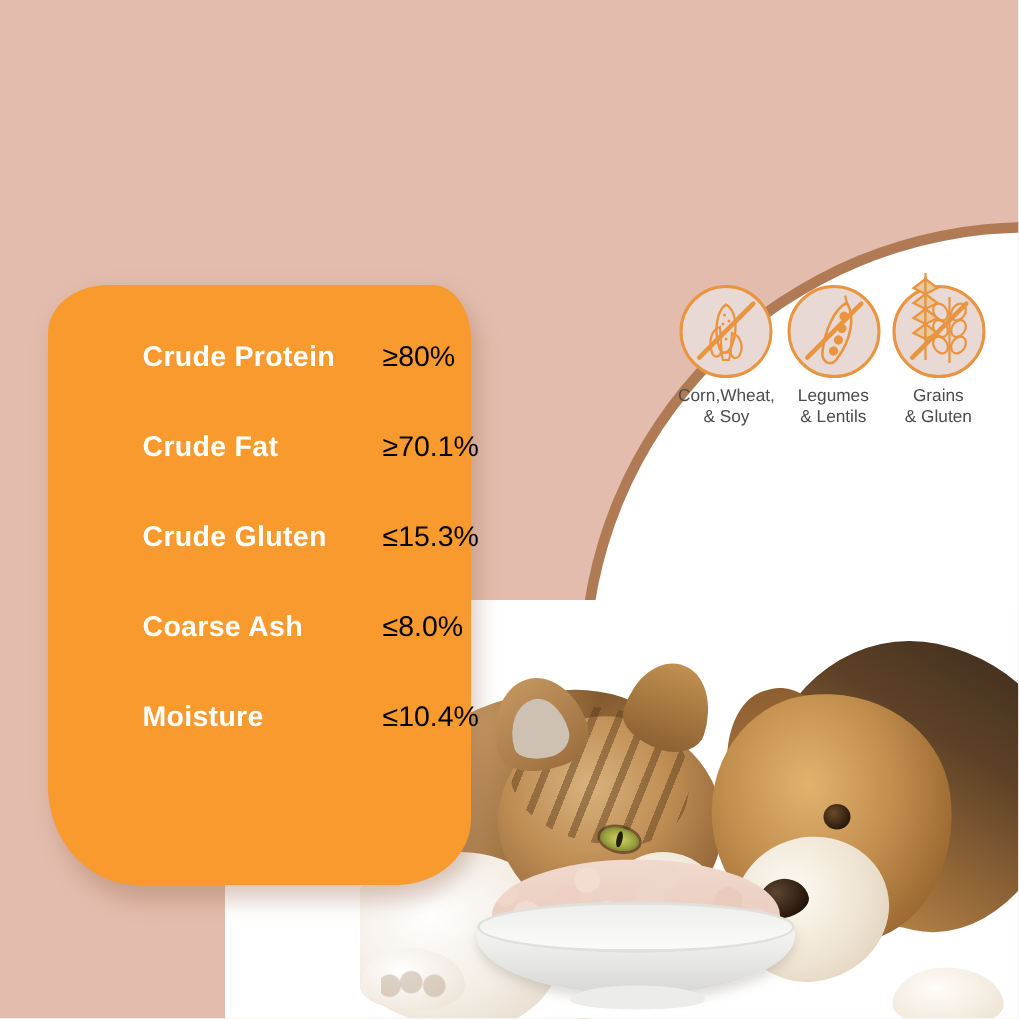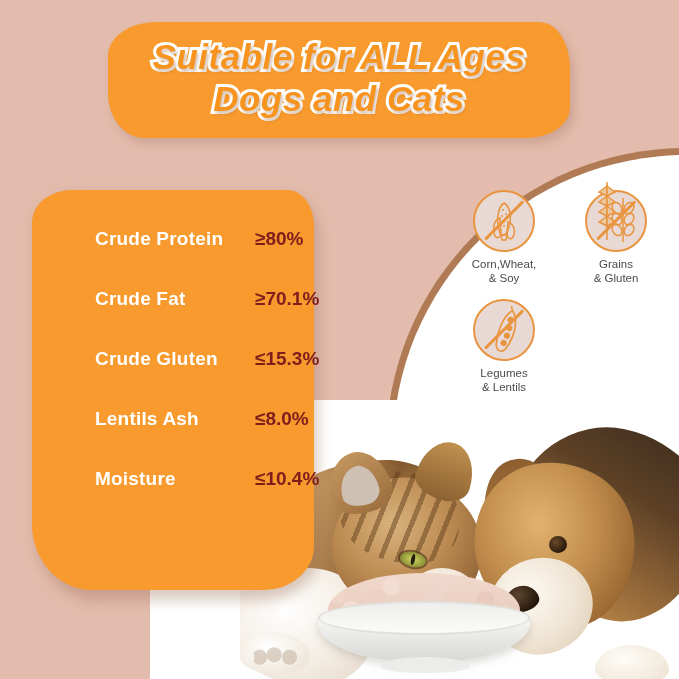--- a/index.html
+++ b/index.html
@@ -269,33 +269,33 @@
   .stat-label{
     flex:0 0 160px;
     color:#ffffff;
     font-size:19px;
     font-weight:bold;
     letter-spacing:.2px;
   }
   .stat-value{
     flex:1;
     text-align:right;
-    color:#7f1d1d;
+    color:#000000;
     font-size:19px;
-    font-weight:bold;
+    font-weight:normal;
     padding-right:18px;
   }
 
   
   .badges{
     position:absolute;
     left:452px; top:190px;
     width:216px;
     display:grid;
-    grid-template-columns:1fr 1fr;
+    grid-template-columns:1fr 1fr 1fr 1fr;
     row-gap:14px;
     column-gap:8px;
   }
   .badge{ text-align:center; }
   .badge-icon{
     position:relative;
     width:62px;height:62px;
     margin:0 auto 5px auto;
   }
   .badge-circle{
@@ -348,42 +348,38 @@
     <div class="dog-eye"></div>
     <div class="dog-nose"></div>
     <div class="dog-paw"></div>
 
     <div class="bowl"></div>
     <div class="bowl-foot"></div>
     <div class="food"></div>
     <div class="bowl-rim"></div>
   </div>
 
-  <div class="banner">
-    <div class="banner-text">Suitable for ALL Ages
-Dogs and Cats</div>
-  </div>
 
   <div class="stats-shadow"></div>
   <div class="stats">
 
     <div class="stat-row">
       <div class="stat-label">Crude Protein</div>
       <div class="stat-value">≥80%</div>
     </div>
     <div class="stat-row">
       <div class="stat-label">Crude Fat</div>
       <div class="stat-value">≥70.1%</div>
     </div>
     <div class="stat-row">
       <div class="stat-label">Crude Gluten</div>
       <div class="stat-value">≤15.3%</div>
     </div>
     <div class="stat-row">
-      <div class="stat-label">Lentils Ash</div>
+      <div class="stat-label">Coarse Ash</div>
       <div class="stat-value">≤8.0%</div>
     </div>
     <div class="stat-row">
       <div class="stat-label">Moisture</div>
       <div class="stat-value">≤10.4%</div>
     </div>
 
   </div>
 
   <div class="badges">
@@ -407,62 +403,62 @@
         </svg>
         <div class="slash"></div>
       </div>
       <div class="badge-label">Corn,Wheat,
 &amp; Soy</div>
     </div>
 
     <div class="badge">
       <div class="badge-icon">
         <div class="badge-circle"></div>
-        <svg class="gsvg" viewBox="0 0 62 62" style="overflow:visible">
-          <g stroke="#e9943f" stroke-width="1.5" fill="none">
-            <line x1="22" y1="-8" x2="22" y2="50"></line>
-            <path d="M22 -4 L14 2 L22 6 Z" fill="#e9c9a0"></path>
-            <path d="M22 -4 L30 2 L22 6 Z" fill="#e9c9a0"></path>
-            <path d="M22 6 L14 12 L22 16 Z" fill="#e9c9a0"></path>
-            <path d="M22 6 L30 12 L22 16 Z" fill="#e9c9a0"></path>
-            <path d="M22 16 L14 22 L22 26 Z" fill="#e9c9a0"></path>
-            <path d="M22 16 L30 22 L22 26 Z" fill="#e9c9a0"></path>
-            <path d="M22 26 L14 32 L22 36 Z" fill="#e9c9a0"></path>
-            <path d="M22 26 L30 32 L22 36 Z" fill="#e9c9a0"></path>
-
-            <line x1="38" y1="8" x2="38" y2="52"></line>
-            <ellipse cx="32" cy="18" rx="4.4" ry="6" transform="rotate(-32 32 18)"></ellipse>
-            <ellipse cx="44" cy="18" rx="4.4" ry="6" transform="rotate(32 44 18)"></ellipse>
-            <ellipse cx="32" cy="29" rx="4.4" ry="6" transform="rotate(-32 32 29)"></ellipse>
-            <ellipse cx="44" cy="29" rx="4.4" ry="6" transform="rotate(32 44 29)"></ellipse>
-            <ellipse cx="32" cy="40" rx="4.4" ry="6" transform="rotate(-32 32 40)"></ellipse>
-            <ellipse cx="44" cy="40" rx="4.4" ry="6" transform="rotate(32 44 40)"></ellipse>
-          </g>
-        </svg>
-        <div class="slash"></div>
-      </div>
-      <div class="badge-label">Grains
-&amp; Gluten</div>
-    </div>
-
-    <div class="badge">
-      <div class="badge-icon">
-        <div class="badge-circle"></div>
         <svg class="gsvg" viewBox="0 0 62 62">
           <g transform="rotate(24 31 31)">
             <path d="M31 10 C40 16 44 32 40 48 C38 53 33 53 30 48 C25 34 25 17 31 10 Z" fill="none" stroke="#e9943f" stroke-width="1.7"></path>
             <circle cx="33" cy="19" r="3.1" fill="#e9943f"></circle>
             <circle cx="35" cy="27" r="3.1" fill="#e9943f"></circle>
             <circle cx="36" cy="35" r="3.1" fill="#e9943f"></circle>
             <circle cx="36" cy="43" r="3.1" fill="#e9943f"></circle>
             <path d="M31 10 L28 6" fill="none" stroke="#e9943f" stroke-width="1.5"></path>
           </g>
         </svg>
         <div class="slash"></div>
       </div>
       <div class="badge-label">Legumes
 &amp; Lentils</div>
     </div>
 
+    <div class="badge">
+      <div class="badge-icon">
+        <div class="badge-circle"></div>
+        <svg class="gsvg" viewBox="0 0 62 62" style="overflow:visible">
+          <g stroke="#e9943f" stroke-width="1.5" fill="none">
+            <line x1="22" y1="-8" x2="22" y2="50"></line>
+            <path d="M22 -4 L14 2 L22 6 Z" fill="#e9c9a0"></path>
+            <path d="M22 -4 L30 2 L22 6 Z" fill="#e9c9a0"></path>
+            <path d="M22 6 L14 12 L22 16 Z" fill="#e9c9a0"></path>
+            <path d="M22 6 L30 12 L22 16 Z" fill="#e9c9a0"></path>
+            <path d="M22 16 L14 22 L22 26 Z" fill="#e9c9a0"></path>
+            <path d="M22 16 L30 22 L22 26 Z" fill="#e9c9a0"></path>
+            <path d="M22 26 L14 32 L22 36 Z" fill="#e9c9a0"></path>
+            <path d="M22 26 L30 32 L22 36 Z" fill="#e9c9a0"></path>
+
+            <line x1="38" y1="8" x2="38" y2="52"></line>
+            <ellipse cx="32" cy="18" rx="4.4" ry="6" transform="rotate(-32 32 18)"></ellipse>
+            <ellipse cx="44" cy="18" rx="4.4" ry="6" transform="rotate(32 44 18)"></ellipse>
+            <ellipse cx="32" cy="29" rx="4.4" ry="6" transform="rotate(-32 32 29)"></ellipse>
+            <ellipse cx="44" cy="29" rx="4.4" ry="6" transform="rotate(32 44 29)"></ellipse>
+            <ellipse cx="32" cy="40" rx="4.4" ry="6" transform="rotate(-32 32 40)"></ellipse>
+            <ellipse cx="44" cy="40" rx="4.4" ry="6" transform="rotate(32 44 40)"></ellipse>
+          </g>
+        </svg>
+        <div class="slash"></div>
+      </div>
+      <div class="badge-label">Grains
+&amp; Gluten</div>
+    </div>
+
 
   </div>
 
 </div>
 
 </body></html>

